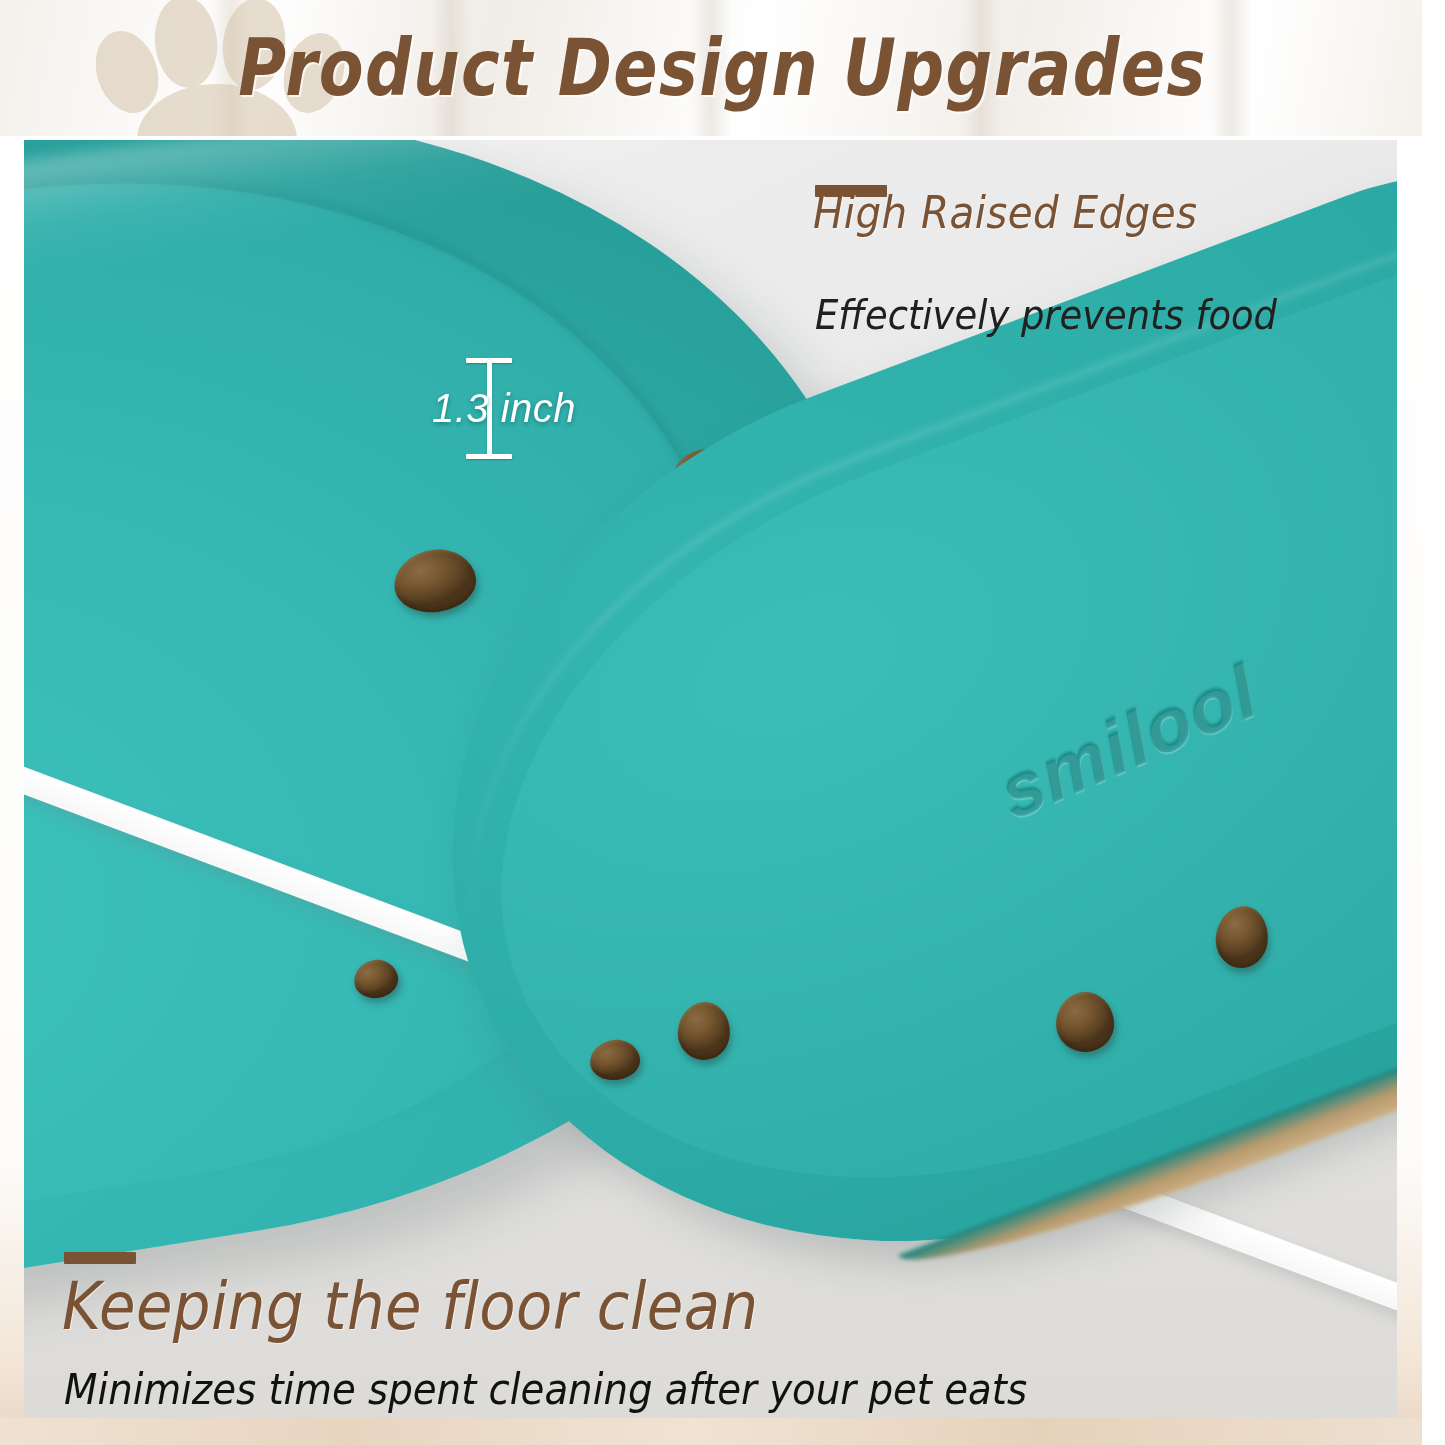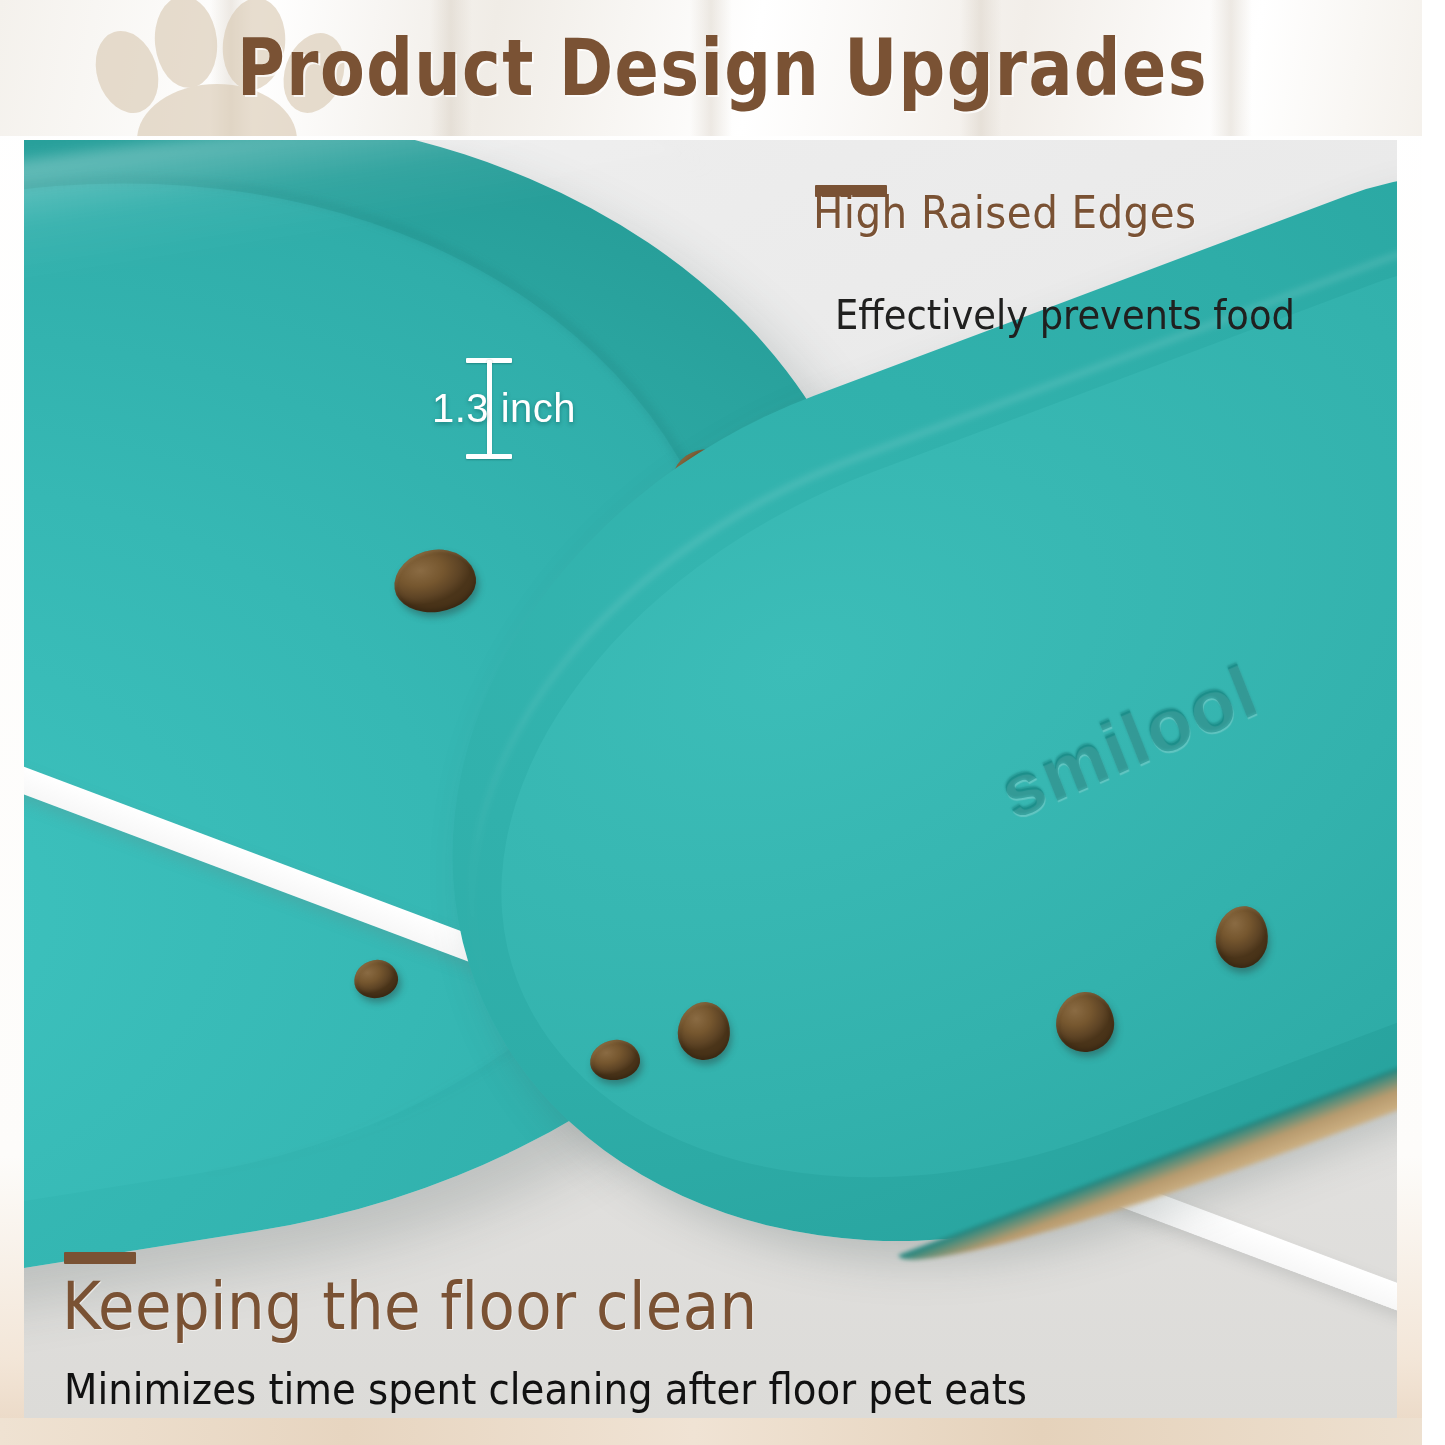--- a/index.html
+++ b/index.html
@@ -8,20 +8,21 @@
     width:1445px; height:1445px;
     background:#ffffff;
     font-family:"Liberation Sans", sans-serif;
     overflow:hidden;
   }
   #root{
     position:relative;
     width:1422px; height:1445px;
     background:linear-gradient(180deg,#ffffff 0%,#fdfcfa 80%,#f3e6d8 94%,#e9d6c2 100%);
     overflow:hidden;
+    font-style:italic;
   }
 
   
   .banner{
     position:absolute; left:0; top:0; width:1445px; height:136px;
     overflow:hidden;
     background:linear-gradient(100deg,#f4f1ec 0%,#ffffff 18%,#f0ece6 34%,#ffffff 52%,#f2eee9 70%,#ffffff 86%,#f3efe9 100%);
   }
   .banner .drape{
     position:absolute; top:0; bottom:0; width:42px;
@@ -275,24 +276,24 @@
 
     <div class="dim">
       <div class="bar top"></div>
       <div class="stem"></div>
       <div class="bar bot"></div>
       <div class="lbl">1.3 inch</div>
     </div>
 
     <div class="dash" style="left:791px; top:45px;"></div>
     <div class="headline" style="left:789px; top:46px; font-size:45px;">High Raised Edges</div>
-    <div class="subline" style="left:791px; top:150px; font-size:41px;margin-left:20px;">
+    <div class="subline" style="left:791px; top:150px; font-size:41px;">
       <div>Effectively prevents food</div>
     </div>
 
     <div class="dash" style="left:40px; top:1112px;"></div>
     <div class="headline" style="left:38px; top:1128px; font-size:66px;">Keeping the floor clean</div>
-    <div class="subline" style="left:40px; top:1222px; font-size:43px; color:#111;">Minimizes time spent cleaning after floor pet eats</div>
+    <div class="subline" style="left:40px; top:1222px; font-size:43px; color:#111;">Minimizes time spent cleaning after your pet eats</div>
 
   </div>
 
   <div class="bottom-strip"></div>
 </div>
 
 </body></html>

